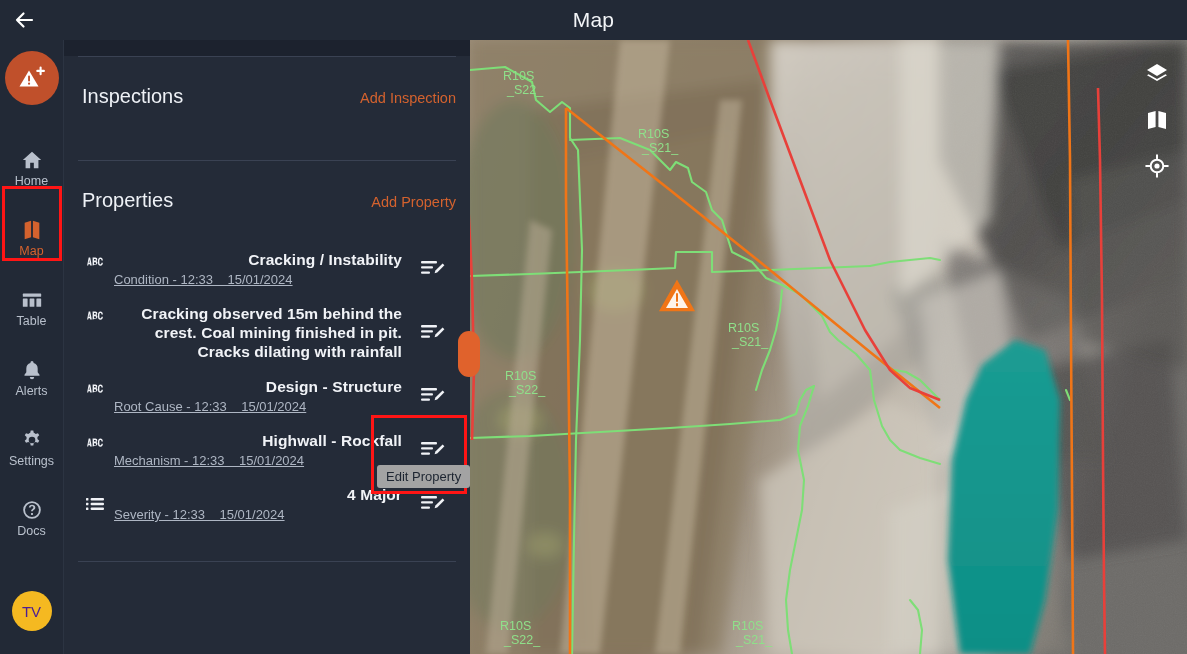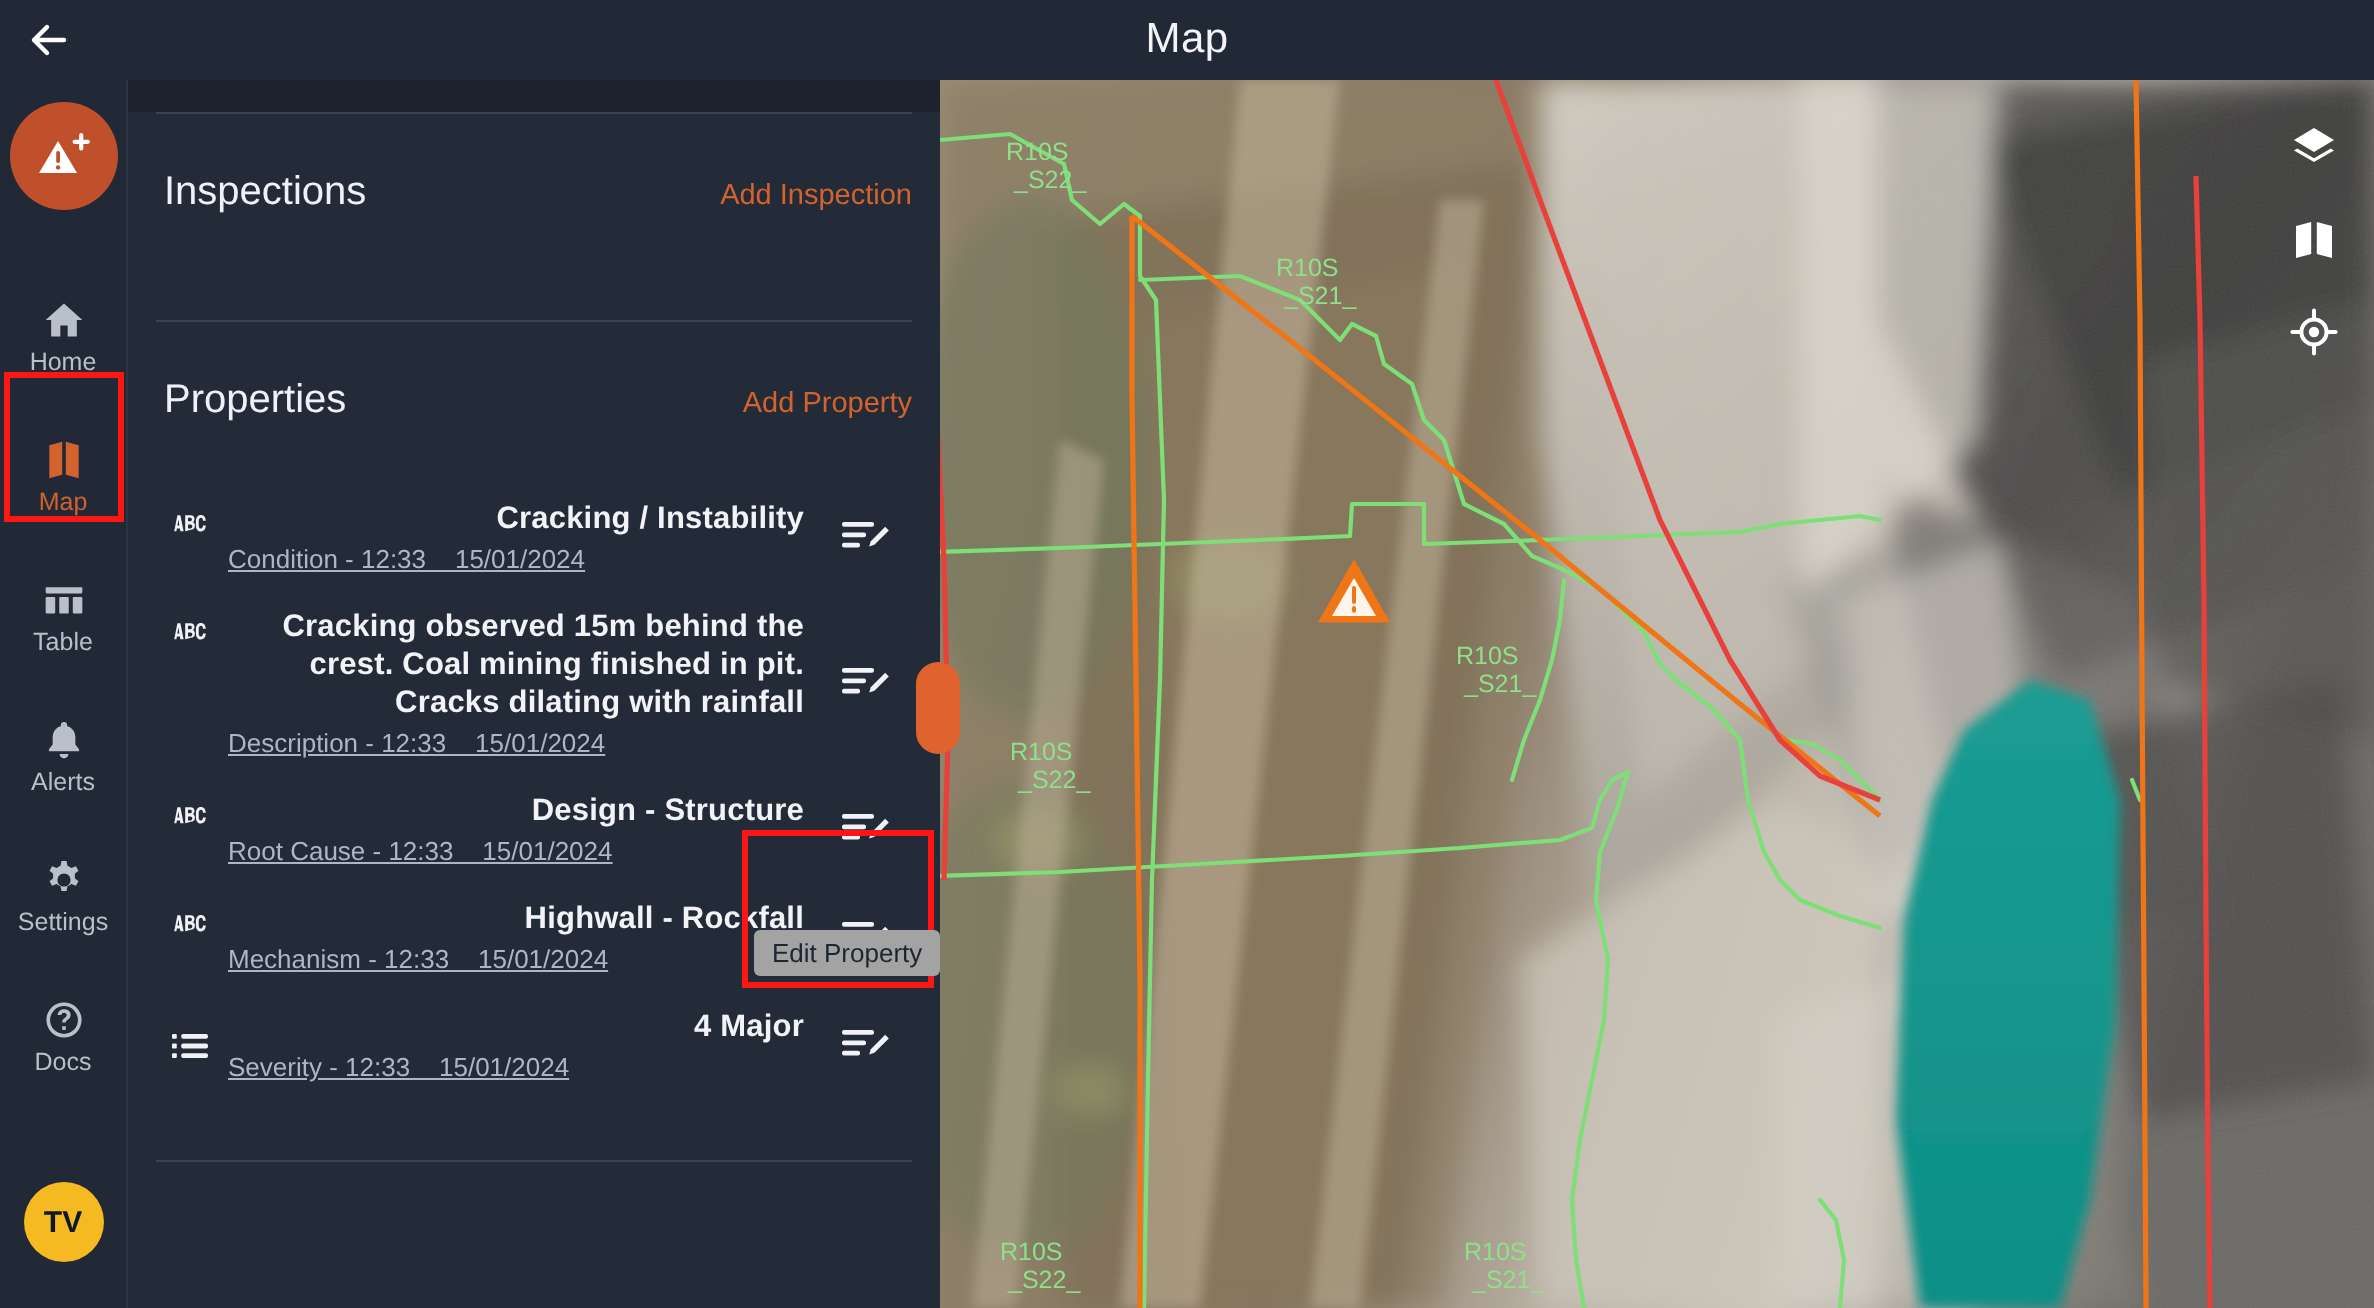--- a/index.html
+++ b/index.html
@@ -51,21 +51,21 @@
   .nav-item.active svg path,
   .nav-item.active svg rect,
   .nav-item.active svg circle { fill: #d4622e; }
   .nav-item svg path, .nav-item svg rect, .nav-item svg circle { fill: #b9c0cc; }
   .nav-highlight {
     position: absolute; left: 2px; top: 186px; width: 60px; height: 75px;
     border: 3px solid #ff1515; z-index: 36; pointer-events: none;
   }
   .avatar-tv {
     margin-top: 18px; width: 40px; height: 40px; border-radius: 50%;
-    background: #f5b921; color: #0f172a; font-size: 15px; font-weight: 700;
+    background: #f5b921; color: #4c1d95; font-size: 15px; font-weight: 400;
     display: flex; align-items: center; justify-content: center; cursor: pointer; flex: 0 0 auto;
   }
   .logout {
     margin-top: 16px; width: 34px; height: 28px; display: flex; align-items: center;
     justify-content: center; cursor: pointer; flex: 0 0 auto;
   }
 
   
   .map {
     position: absolute; top: 40px; left: 470px; width: 717px; height: 614px;
@@ -361,21 +361,20 @@
           <div class="prop-row">
             <div class="prop-type-icon">
               <svg width="18" height="12" viewBox="0 0 18 12" style="fill:#f0f2f6">
                 <path d="M1.1 9.6 L2.7 1.6 h1.5 l1.6 8 H4.2 l-.25-1.4 H2.45 L2.2 9.6 Z M2.7 6.7 h1 L3.2 3.7 Z"></path>
                 <path d="M6.6 9.6 V1.6 h2.7 c1.25 0 1.95 .75 1.95 1.9 c0 .8-.35 1.3-.95 1.55 c.75 .25 1.15 .85 1.15 1.8 c0 1.25-.8 2.0-2.1 2.0 Z M8.0 4.6 h1.1 c.55 0 .85-.3 .85-.85 c0-.55-.3-.85-.85-.85 H8.0 Z M8.0 8.2 h1.2 c.6 0 .95-.35 .95-.95 c0-.6-.35-.95-.95-.95 H8.0 Z"></path>
                 <path d="M16.9 6.8 c-.1 1.9-1.0 2.95-2.45 2.95 c-1.6 0-2.5-1.25-2.5-3.3 V4.75 c0-2.05 .9-3.3 2.5-3.3 c1.45 0 2.35 1.05 2.45 2.95 h-1.4 c-.05-.95-.4-1.5-1.05-1.5 c-.7 0-1.1 .6-1.1 1.85 v1.7 c0 1.25 .4 1.85 1.1 1.85 c.65 0 1.0-.55 1.05-1.5 Z"></path>
               </svg>
             </div>
             <div class="prop-body">
               <div class="prop-value">Cracking observed 15m behind the crest. Coal mining finished in pit. Cracks dilating with rainfall</div>
-              <div class="prop-meta">Description - 12:33    15/01/2024</div>
             </div>
             <div class="prop-edit">
               <svg width="26" height="22" viewBox="0 0 26 22">
                 <rect x="1" y="3" width="16" height="2.4" rx="1" fill="#f0f2f6"></rect>
                 <rect x="1" y="8.2" width="12" height="2.4" rx="1" fill="#f0f2f6"></rect>
                 <rect x="1" y="13.4" width="9" height="2.4" rx="1" fill="#f0f2f6"></rect>
                 <path d="M22.6 5.4 L24.4 7.2 L17.2 14.4 L14.6 15.2 L15.4 12.6 Z" fill="#f0f2f6"></path>
               </svg>
             </div>
           </div>

